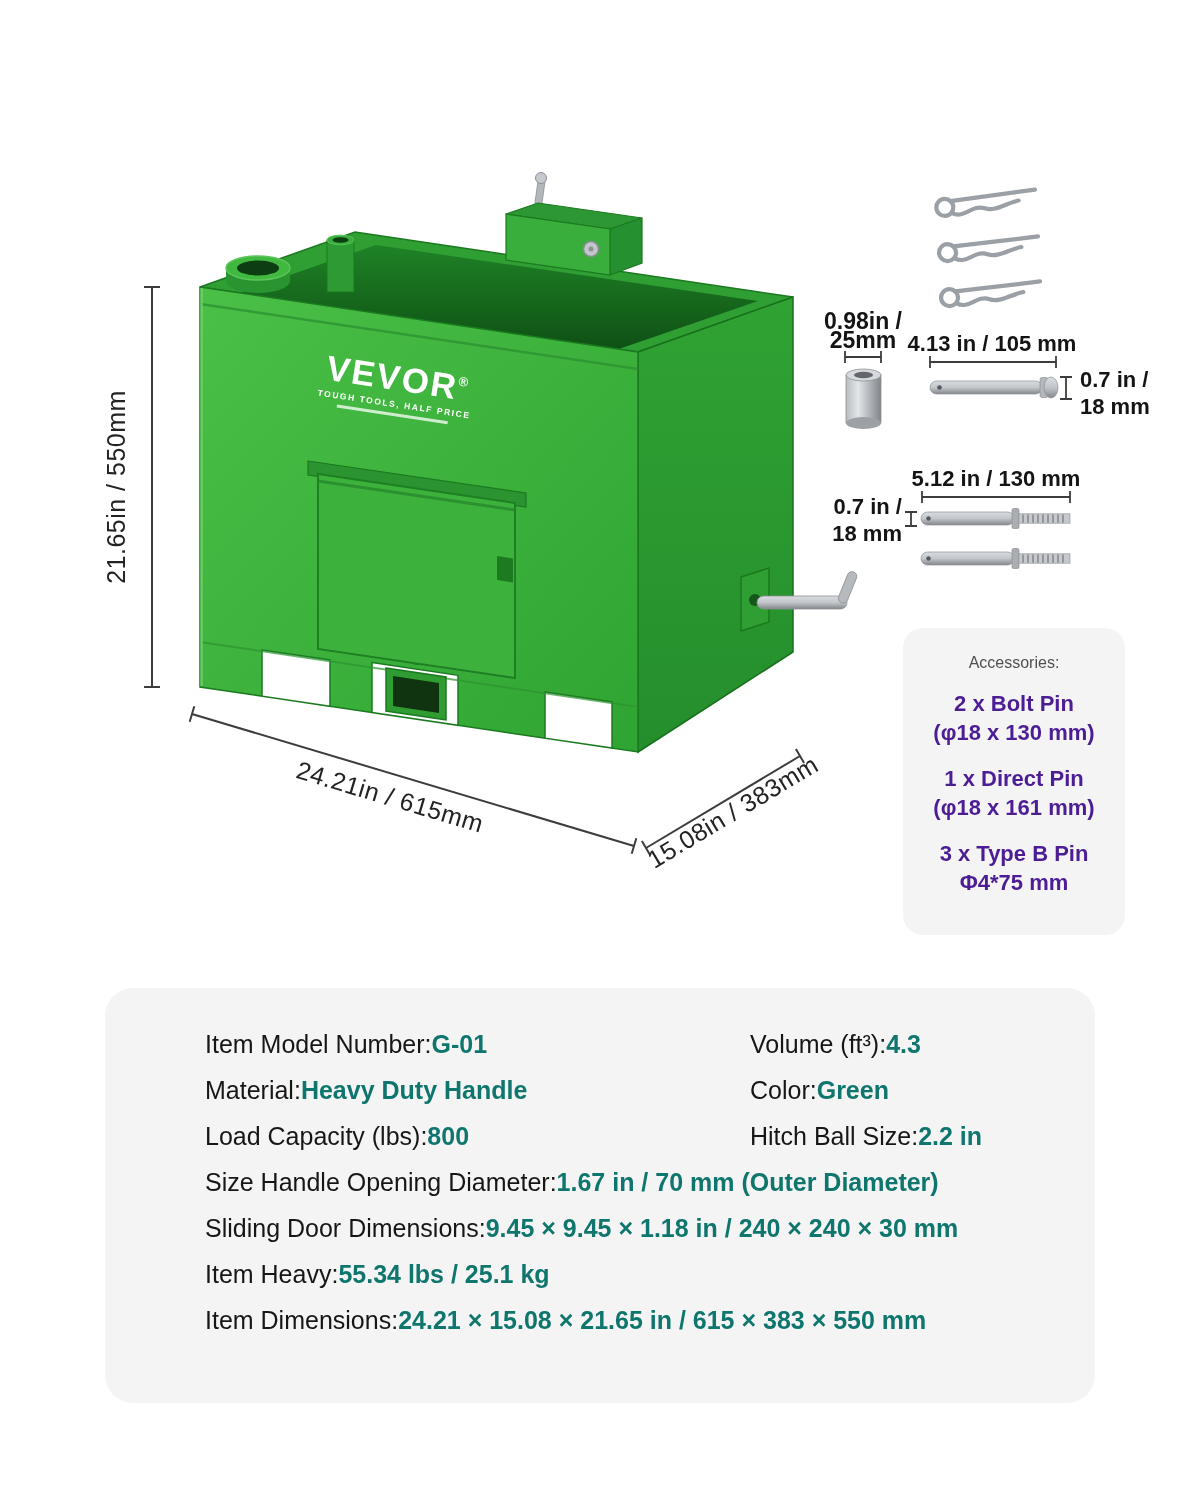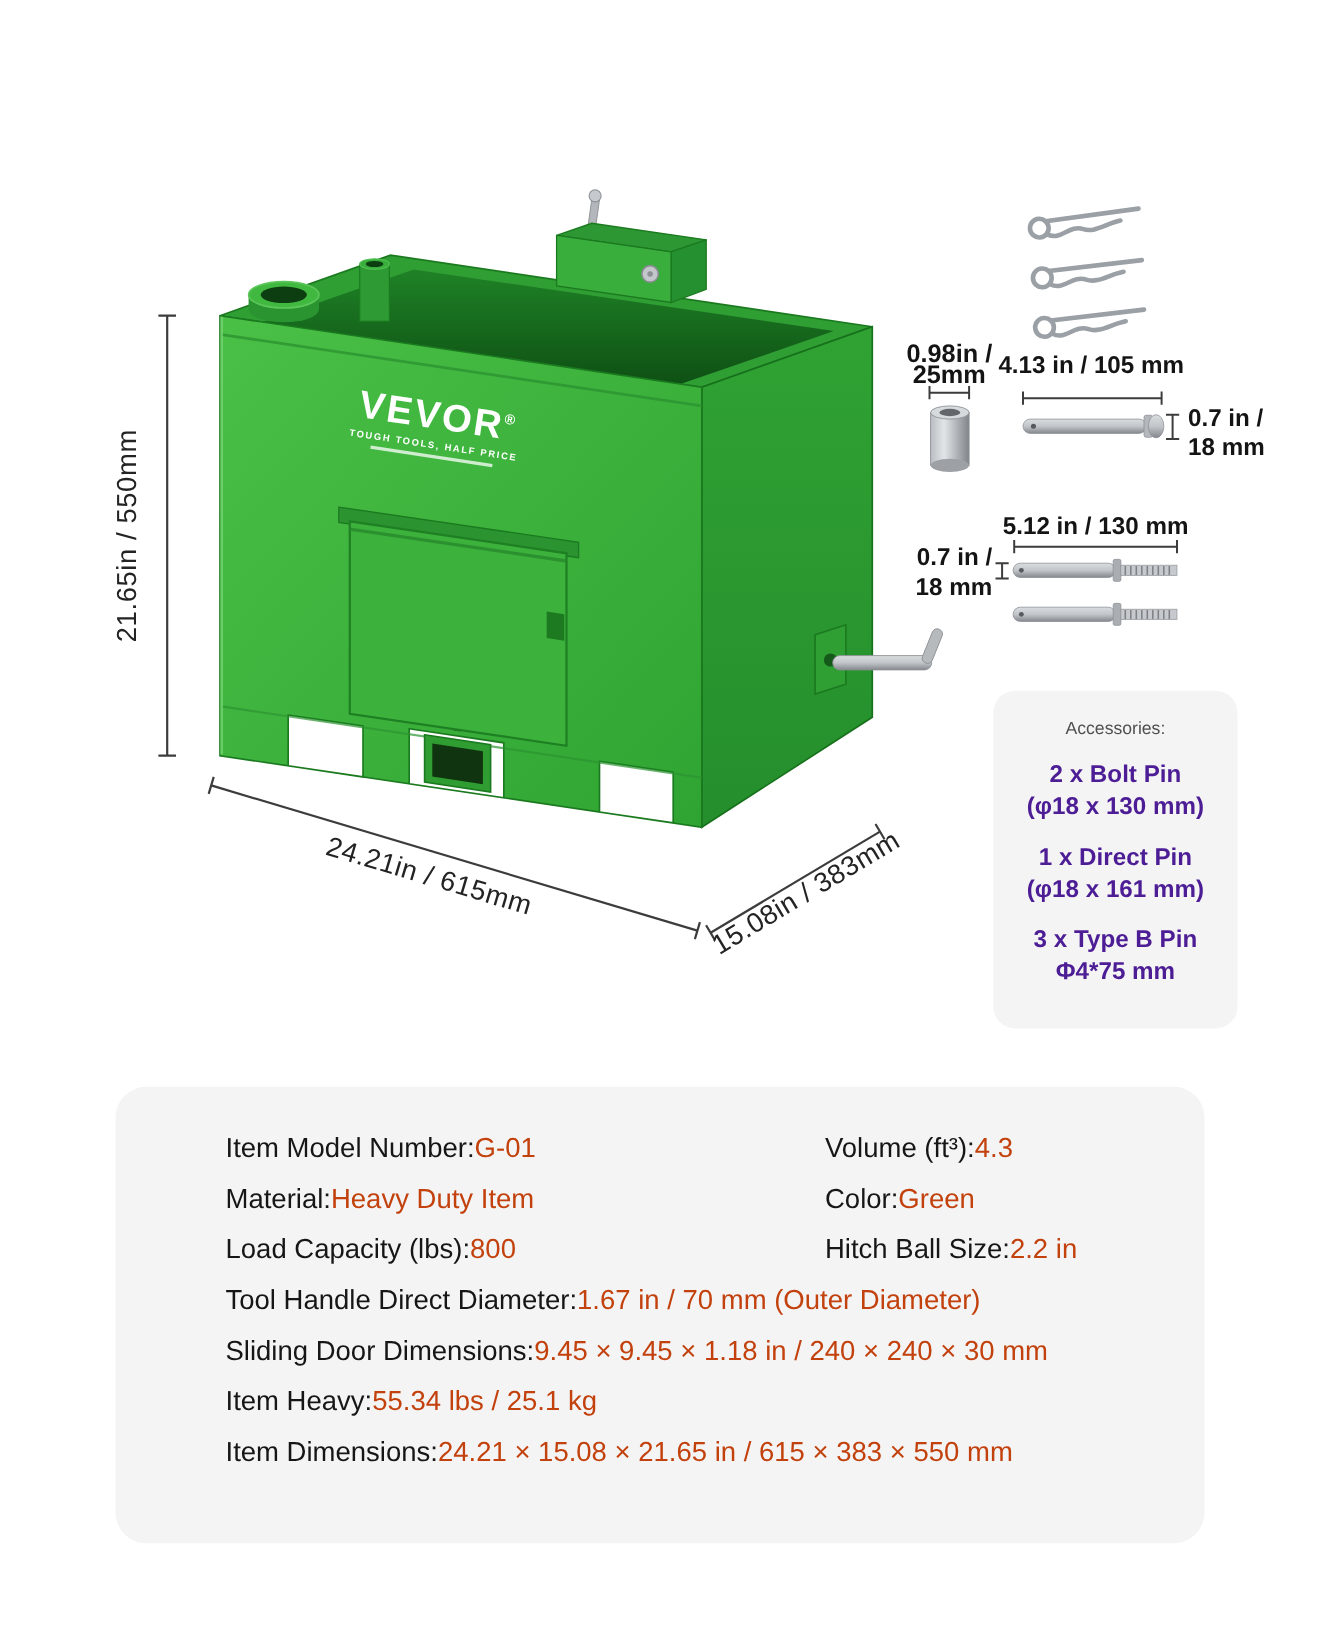--- a/index.html
+++ b/index.html
@@ -31,21 +31,21 @@
   .acc-title { font-size:16px; color:#4f4f4f; }
   .acc-item { margin-top:17px; }
   .acc-name, .acc-spec { font-size:22px; font-weight:700; color:#4c1d95; line-height:29px; }
 
   
   .specs-card { position:absolute; left:105px; top:988px; width:990px; height:415px;
     background:#f4f4f5; border-radius:28px; padding:42px 40px 0 100px; }
   .specs-grid { display:grid; grid-template-columns:545px 1fr; }
   .spec-row { height:46px; display:flex; font-size:25px; }
   .spec-label { color:#161616; }
-  .spec-value { color:#c2410c; font-weight:400; }
+  .spec-value { color:#0f766e; font-weight:700; }
 </style>
 </head>
 <body>
 
 <div class="page">
 
   <svg class="svg-layer" width="1200" height="960" viewBox="0 0 1200 960">
     <defs>
       <linearGradient id="gFront" x1="0" y1="0" x2="1" y2="1">
         <stop offset="0" stop-color="#4ac047"></stop>
@@ -197,21 +197,21 @@
   </div>
 
   <div class="label dim-label" style="left:116px; top:487px; transform:translate(-50%,-50%) rotate(-90deg);">21.65in / 550mm</div>
   <div class="label dim-label" style="left:390px; top:797px; transform:translate(-50%,-50%) rotate(16.6deg);">24.21in / 615mm</div>
   <div class="label dim-label" style="left:733px; top:812px; transform:translate(-50%,-50%) rotate(-31deg);">15.08in / 383mm</div>
 
   <div class="label hw-label small tc" style="left:863px; top:331px; transform:translate(-50%,-50%);">
     <div>0.98in /</div>
     <div>25mm</div>
   </div>
-  <div class="label hw-label tc" style="left:992px; top:332px; transform:translate(-50%,-50%);">4.13 in / 105 mm</div>
+  <div class="label hw-label tc" style="left:992px; top:343px; transform:translate(-50%,-50%);">4.13 in / 105 mm</div>
   <div class="label hw-label" style="left:1080px; top:393px; transform:translate(0,-50%);">
     <div>0.7 in /</div>
     <div>18 mm</div>
   </div>
   <div class="label hw-label tc" style="left:996px; top:478px; transform:translate(-50%,-50%);">5.12 in / 130 mm</div>
   <div class="label hw-label tr" style="left:902px; top:520px; transform:translate(-100%,-50%);">
     <div>0.7 in /</div>
     <div>18 mm</div>
   </div>
 
@@ -236,37 +236,37 @@
       <div class="spec-row">
           <span class="spec-label">Item Model Number: </span>
           <span class="spec-value">G-01</span>
         </div>
       <div class="spec-row">
           <span class="spec-label">Volume (ft³): </span>
           <span class="spec-value">4.3</span>
         </div>
       <div class="spec-row">
           <span class="spec-label">Material: </span>
-          <span class="spec-value">Heavy Duty Item</span>
+          <span class="spec-value">Heavy Duty Handle</span>
         </div>
       <div class="spec-row">
           <span class="spec-label">Color: </span>
           <span class="spec-value">Green</span>
         </div>
       <div class="spec-row">
           <span class="spec-label">Load Capacity (lbs): </span>
           <span class="spec-value">800</span>
         </div>
       <div class="spec-row">
           <span class="spec-label">Hitch Ball Size: </span>
           <span class="spec-value">2.2 in</span>
         </div>
     </div>
     <div class="spec-row">
-        <span class="spec-label">Tool Handle Direct Diameter: </span>
+        <span class="spec-label">Size Handle Opening Diameter: </span>
         <span class="spec-value">1.67 in / 70 mm (Outer Diameter)</span>
       </div>
     <div class="spec-row">
         <span class="spec-label">Sliding Door Dimensions: </span>
         <span class="spec-value">9.45 × 9.45 × 1.18 in / 240 × 240 × 30 mm</span>
       </div>
     <div class="spec-row">
         <span class="spec-label">Item Heavy: </span>
         <span class="spec-value">55.34 lbs / 25.1 kg</span>
       </div>

